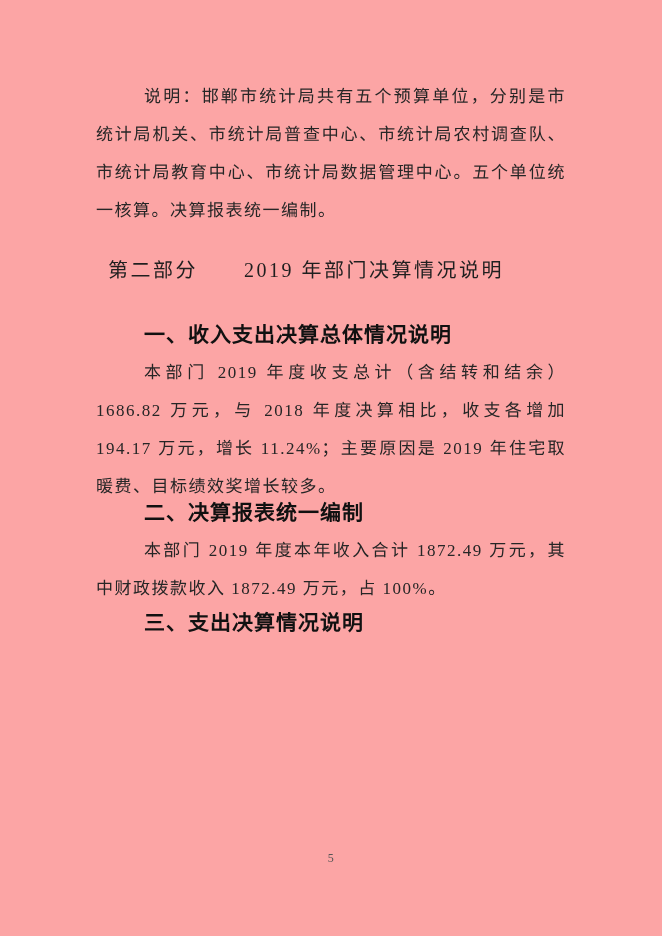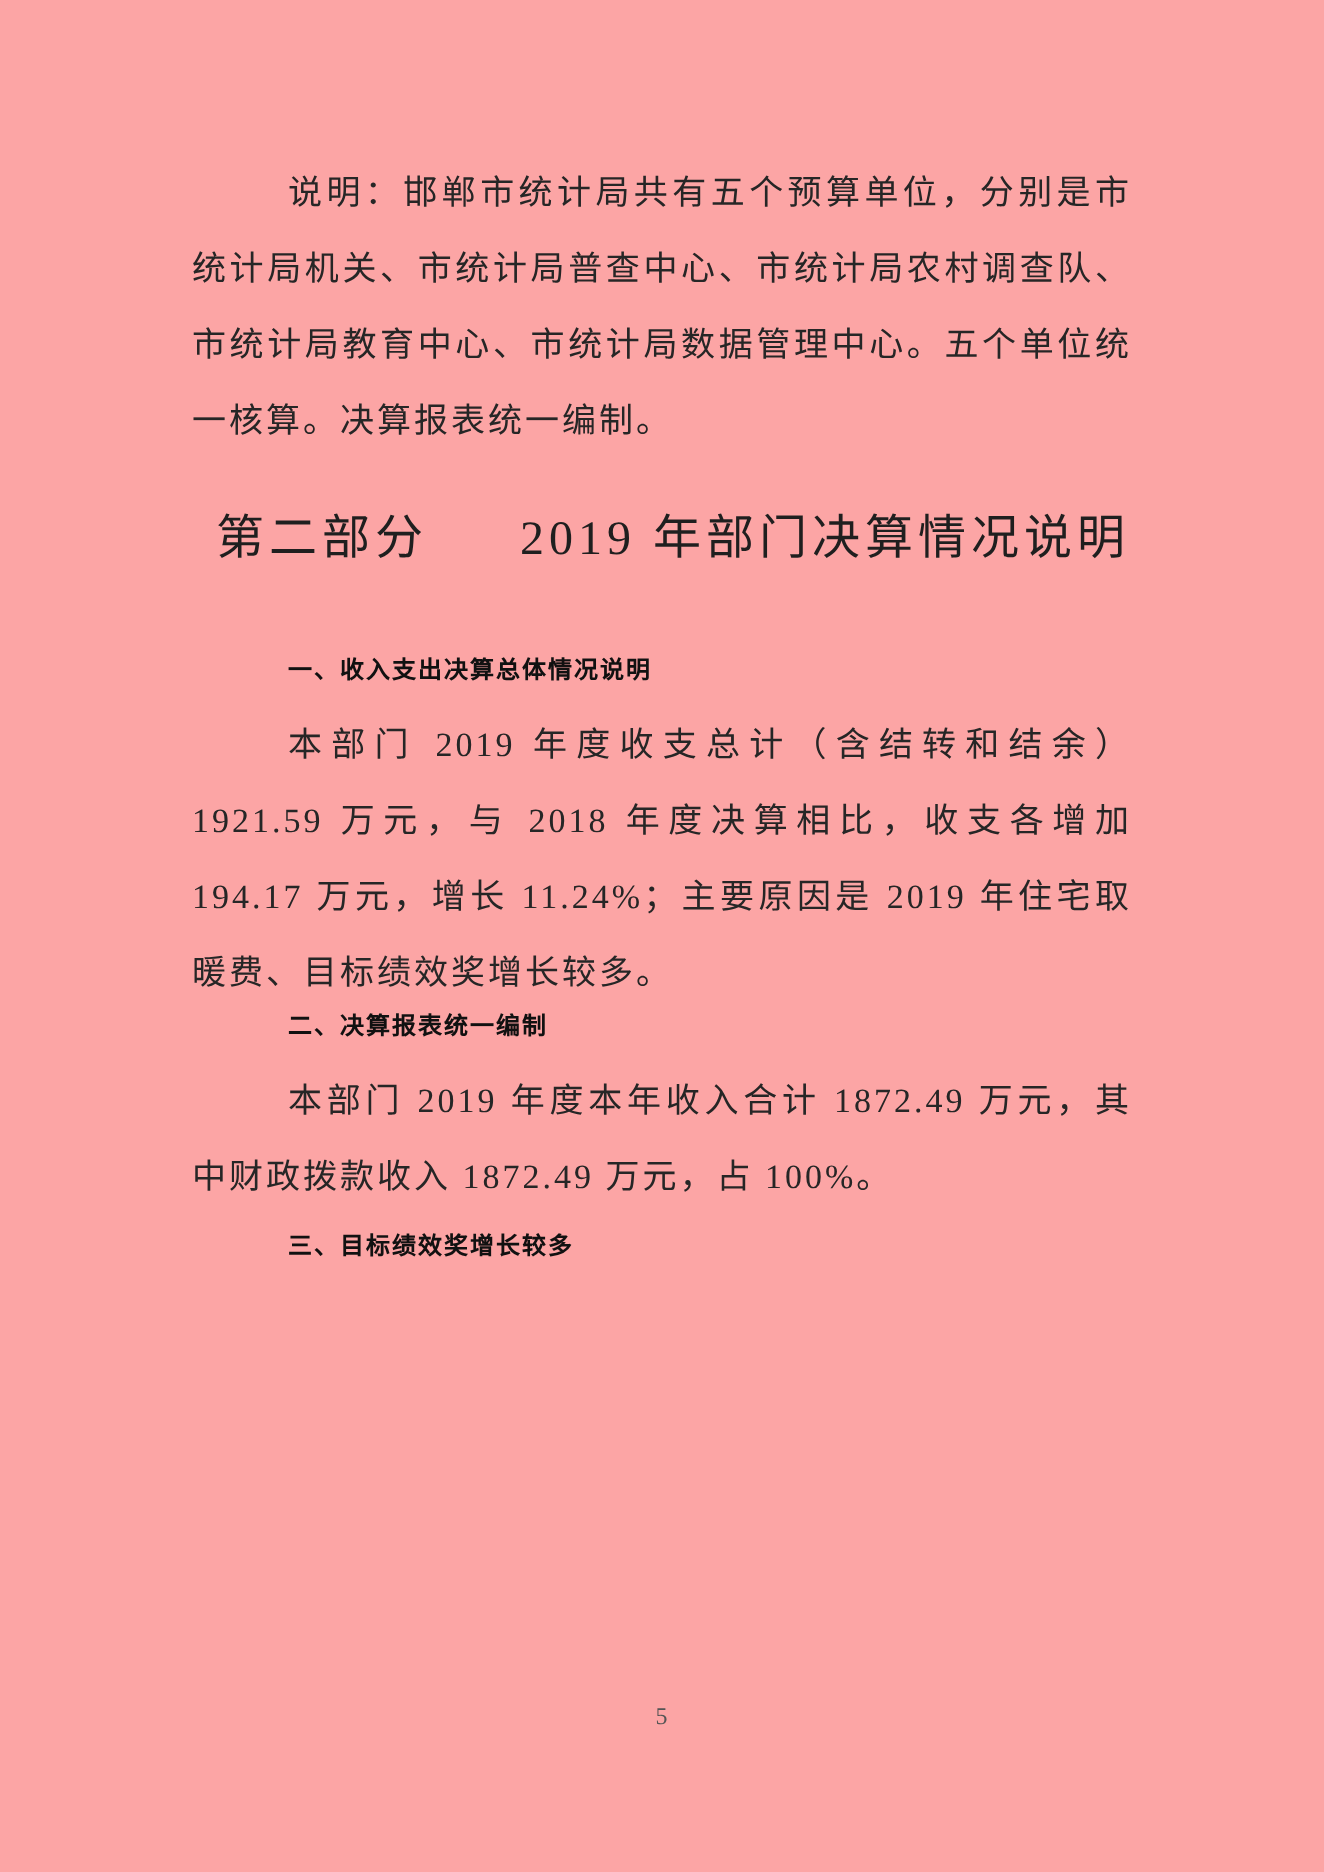--- a/index.html
+++ b/index.html
@@ -25,35 +25,35 @@
     margin: 0;
     font-size: 17px;
     line-height: 38px;
     letter-spacing: 1.5px;
     text-align: justify;
     text-indent: 48px;
     color: #262626;
   }
   .part-title {
     top: 250px;
-    font-size: 24px;
+    font-size: 20px;
     line-height: 40px;
     letter-spacing: 2.5px;
     padding-left: 12px;
     white-space: nowrap;
     color: #1f1f1f;
   }
   .part-label {
     margin-right: 46px;
   }
   .sec-heading {
     margin: 0;
     font-family: "Liberation Sans", "DejaVu Sans", sans-serif;
     font-weight: 700;
-    font-size: 12px;
+    font-size: 21px;
     line-height: 38px;
     letter-spacing: 1px;
     padding-left: 48px;
     color: #111111;
   }
   .intro { top: 78px; }
   .sec1  { top: 316px; }
   .sec2  { top: 494px; }
   .sec3  { top: 604px; }
   .page-number {
@@ -74,27 +74,27 @@
 <div class="page">
 
   <p class="block body-par intro">说明：邯郸市统计局共有五个预算单位，分别是市统计局机关、市统计局普查中心、市统计局农村调查队、市统计局教育中心、市统计局数据管理中心。五个单位统一核算。决算报表统一编制。</p>
 
   <div class="block part-title">
     <span class="part-label">第二部分</span><span>2019 年部门决算情况说明</span>
   </div>
 
   <div class="block sec1">
     <h2 class="sec-heading">一、收入支出决算总体情况说明</h2>
-    <p class="body-par">本部门 2019 年度收支总计（含结转和结余）1921.59 万元，与 2018 年度决算相比，收支各增加 194.17 万元，增长 11.24%；主要原因是 2019 年住宅取暖费、目标绩效奖增长较多。</p>
+    <p class="body-par">本部门 2019 年度收支总计（含结转和结余）1686.82 万元，与 2018 年度决算相比，收支各增加 194.17 万元，增长 11.24%；主要原因是 2019 年住宅取暖费、目标绩效奖增长较多。</p>
   </div>
 
   <div class="block sec2">
     <h2 class="sec-heading">二、决算报表统一编制</h2>
     <p class="body-par">本部门 2019 年度本年收入合计 1872.49 万元，其中财政拨款收入 1872.49 万元，占 100%。</p>
   </div>
 
   <div class="block sec3">
-    <h2 class="sec-heading">三、目标绩效奖增长较多</h2>
+    <h2 class="sec-heading">三、支出决算情况说明</h2>
   </div>
 
   <div class="page-number">5</div>
 
 </div>
 
 </body></html>

